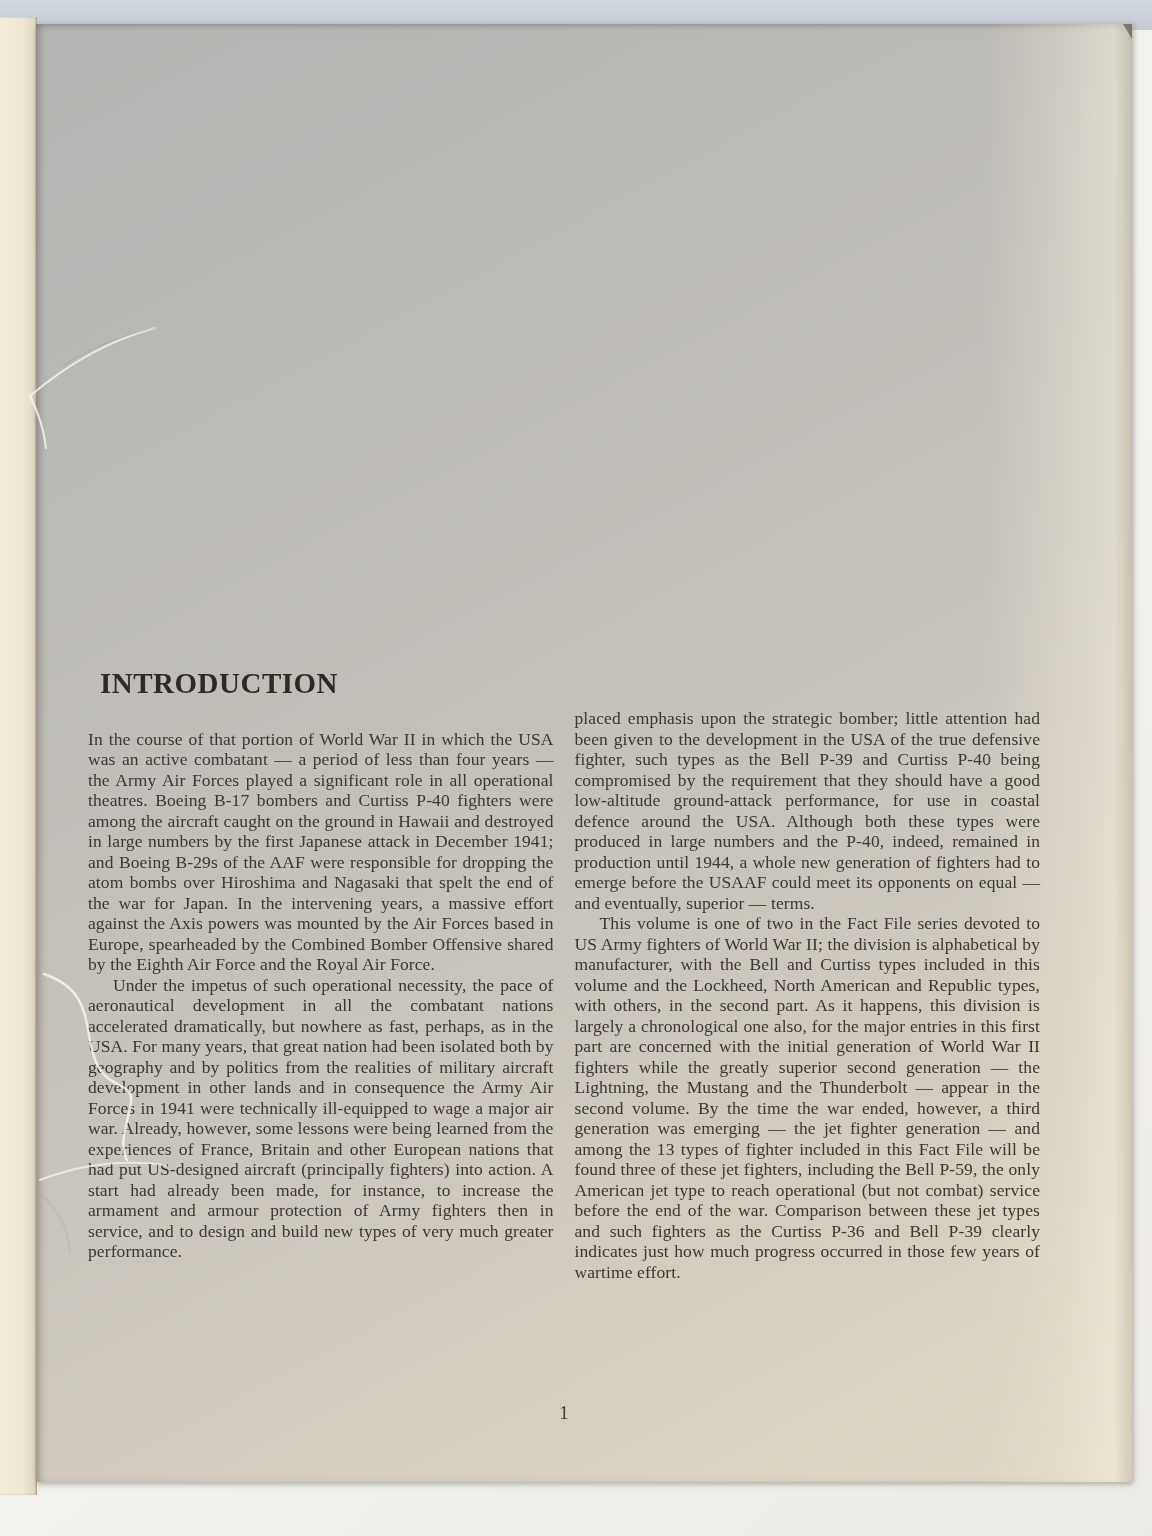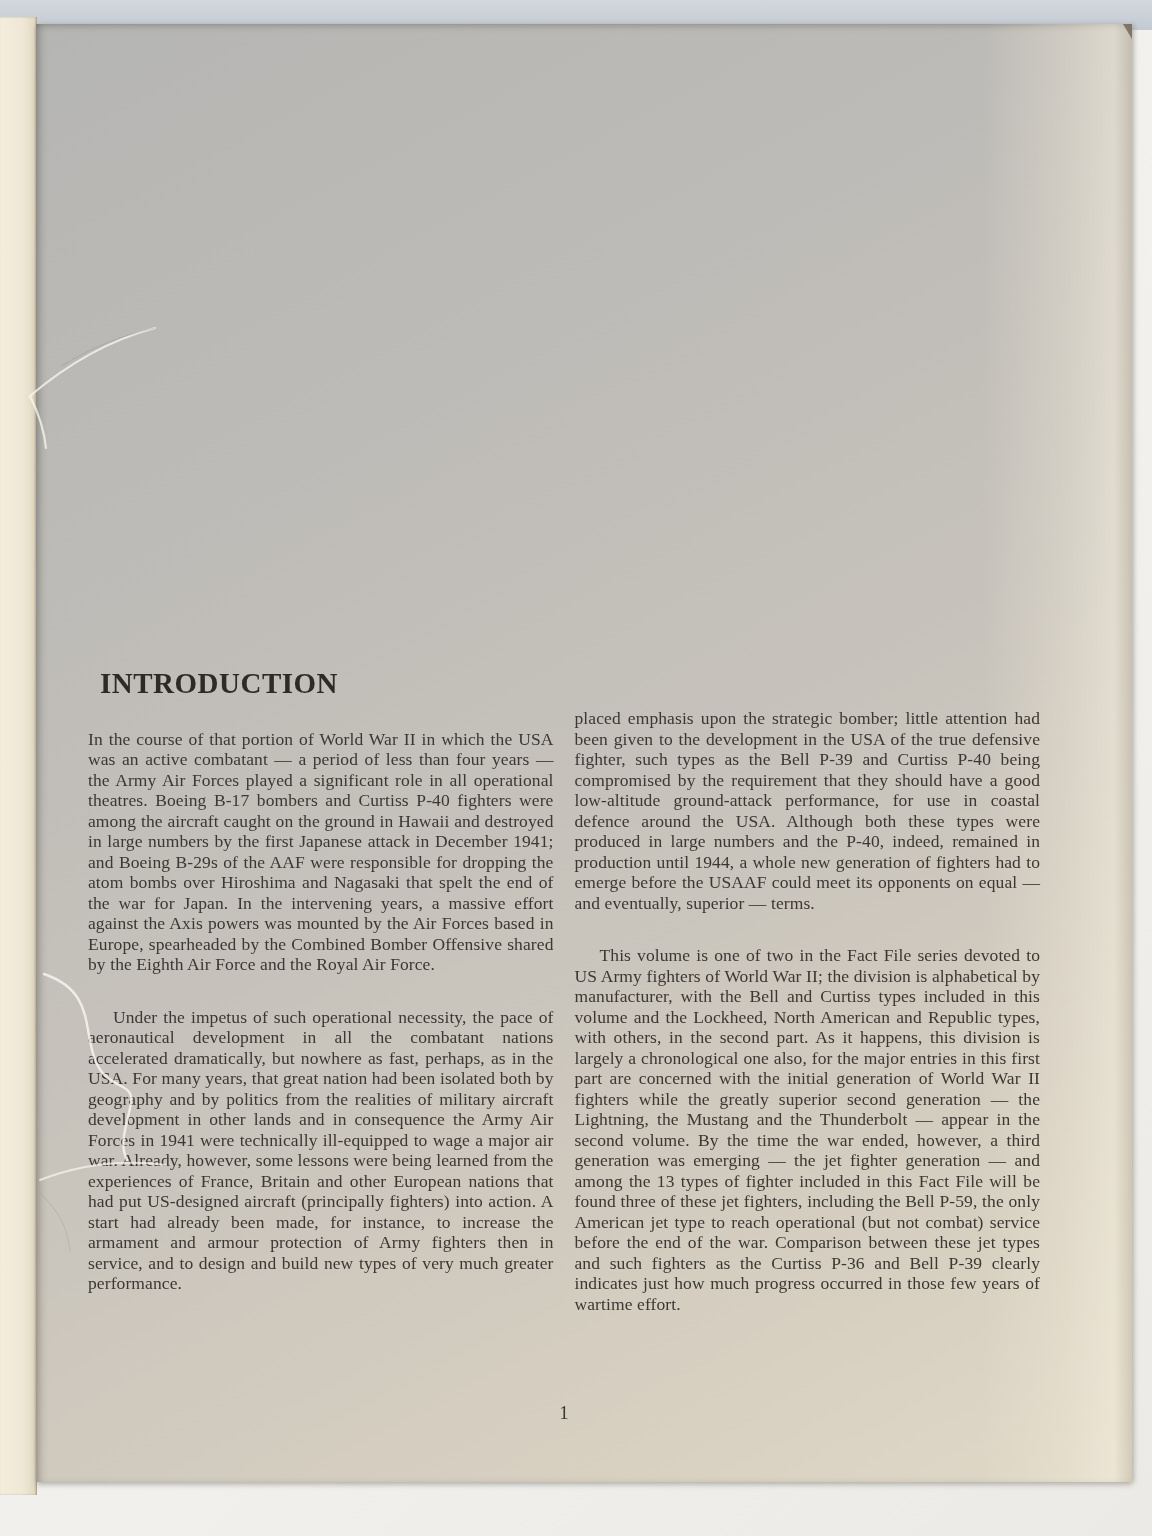--- a/index.html
+++ b/index.html
@@ -97,21 +97,21 @@
   }
   .col { width: 466px; }
   .col p {
     margin: 0;
     font-size: 17.5px;
     line-height: 20.5px;
     text-align: justify;
     color: #3b3733;
     letter-spacing: 0.1px;
   }
-  .col p.indent { text-indent: 25px; margin-top: 32px; }
+  .col p.indent { text-indent: 25px; }
   .page-number {
     position: absolute;
     left: 52px; top: 1378px;
     width: 952px;
     text-align: center;
     font-size: 19px;
     color: #3b3733;
   }
   .threads {
     position: absolute;

